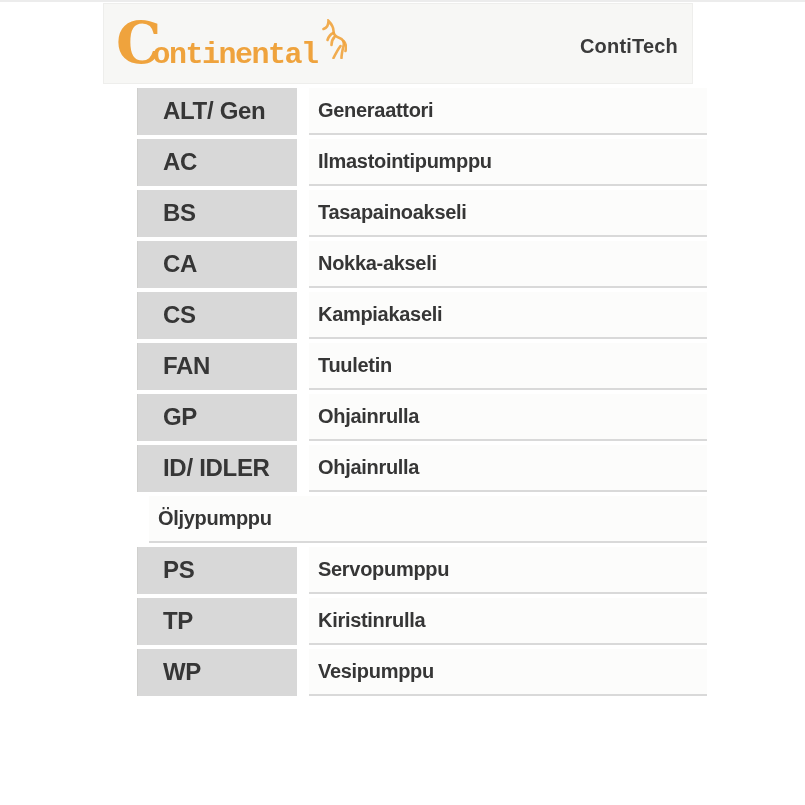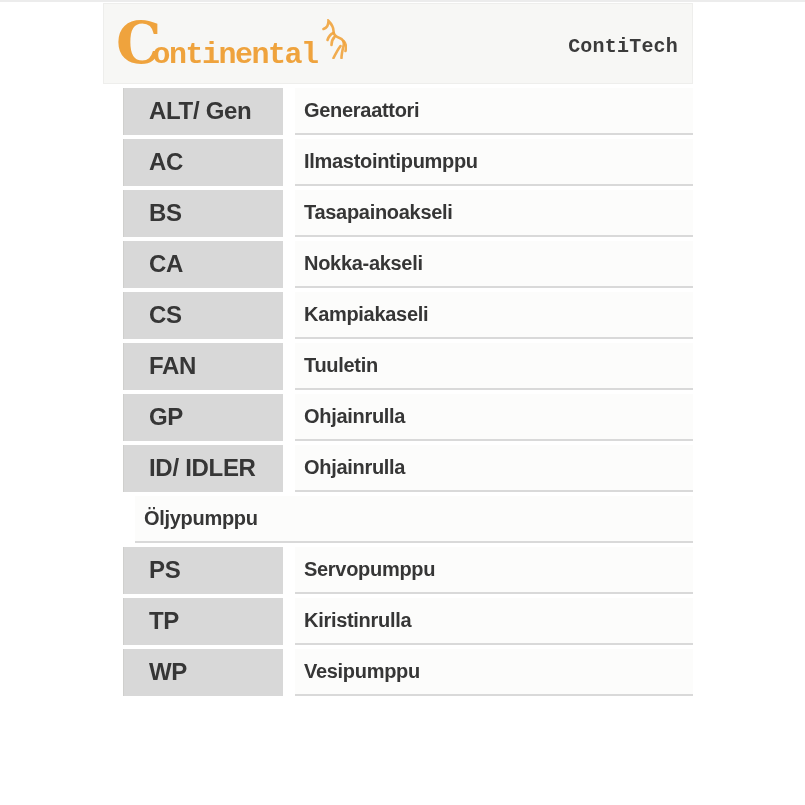--- a/index.html
+++ b/index.html
@@ -34,25 +34,25 @@
     font-size:57px;line-height:0.9;letter-spacing:-2px;
   }
   .logo-rest{
     font-family:Liberation Mono, monospace;font-weight:bold;
     font-size:30px;line-height:1;letter-spacing:-1.5px;margin-left:-7px;
   }
   .horse{width:27px;height:40px;margin-left:3px;align-self:flex-start;margin-top:2px;}
   .horse path{stroke:var(--brand);stroke-width:2.6;fill:none;stroke-linecap:round;opacity:.9;}
   .contitech{
     font-size:20px;font-weight:bold;color:var(--subbrand);
-    letter-spacing:0.2px;margin-top:6px;font-family:Liberation Mono, monospace;
+    letter-spacing:0.2px;margin-top:6px;
   }
 
   
-  .table{position:absolute;left:103px;top:88px;width:590px;padding-left:20px;}
+  .table{position:absolute;left:117px;top:88px;width:590px;padding-left:20px;}
   .row{display:flex;height:51px;align-items:flex-start;}
   .abbr{
     width:160px;height:47px;background:var(--abbr-bg);
     border-left:1px solid #cfcfcd;
     padding-left:25px;
     font-size:24px;font-weight:bold;color:var(--text);
     line-height:46px;letter-spacing:-0.3px;
     white-space:nowrap;overflow:hidden;
   }
   .colgap{width:12px;height:47px;background:#ffffff;}

